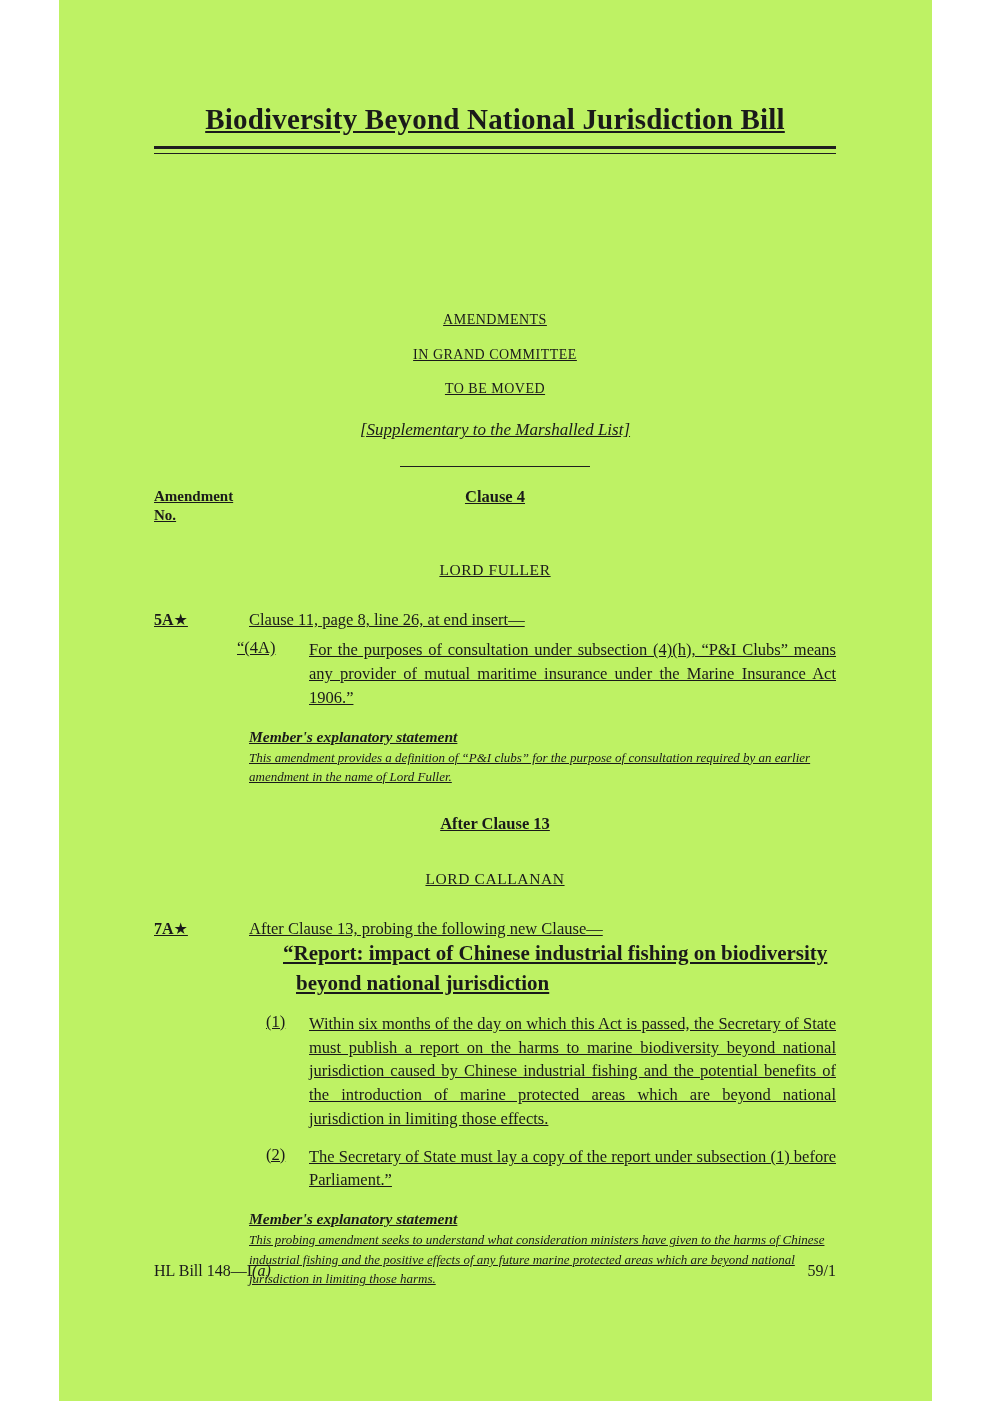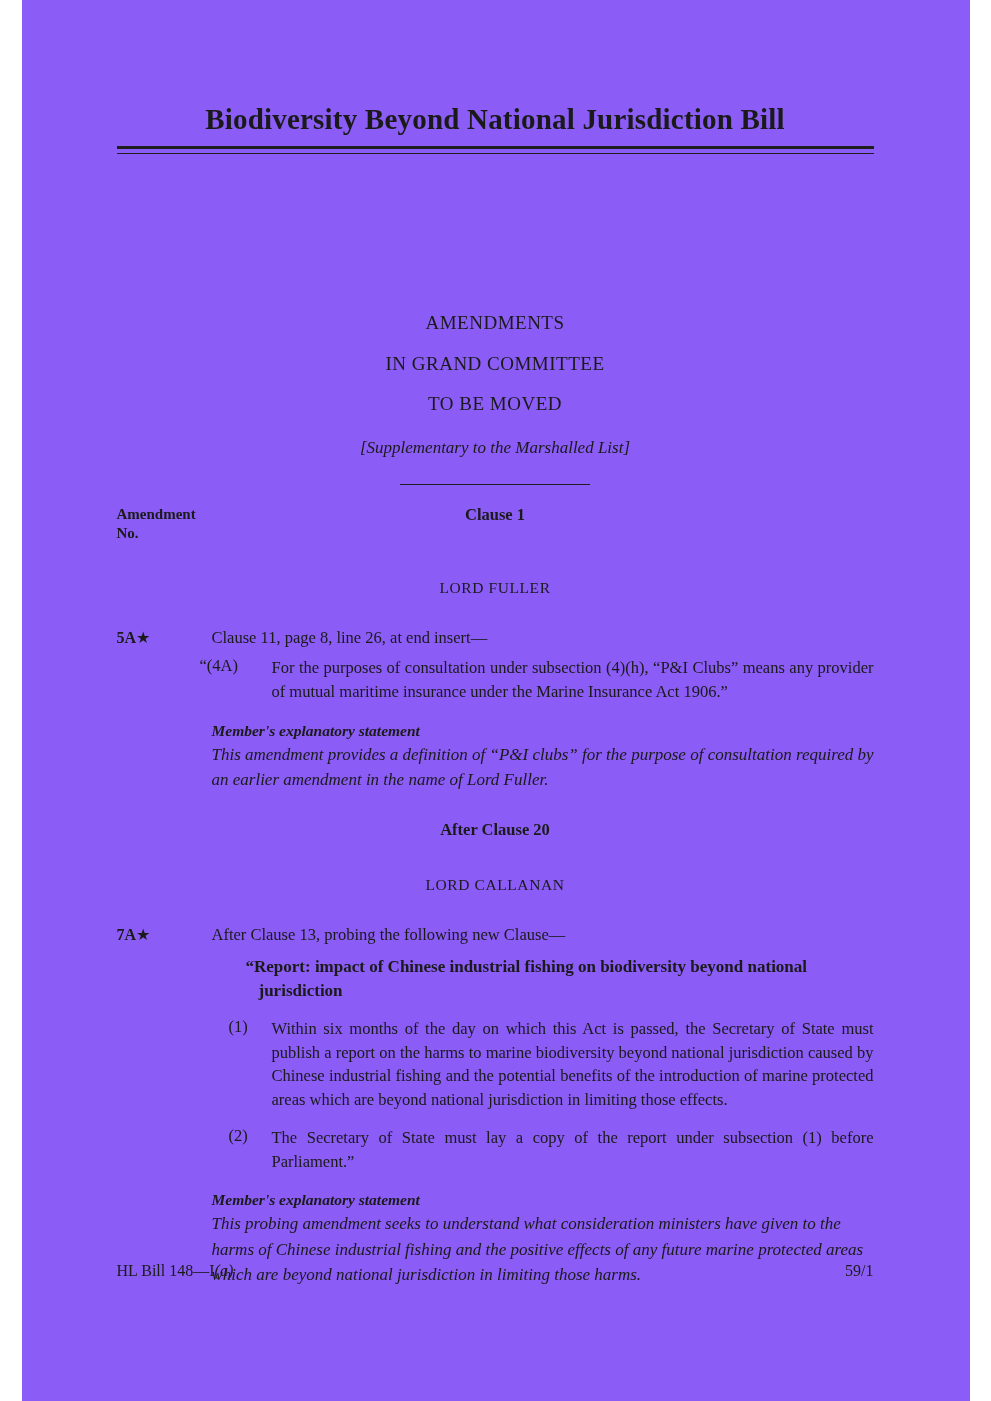--- a/index.html
+++ b/index.html
@@ -1,44 +1,45 @@
 <!DOCTYPE html>
 <html><head>
 <meta charset="utf-8">
 <style>
   html, body { margin: 0; padding: 0; background: #ffffff; }
   .page {
     position: relative;
-    width: 948px;
+    width: 873px;
     height: 1401px;
     margin: 0 auto;
-    background: #8b5cf6;
+    background: #bef264;
     color: #1a1a1a;
     font-family: "Liberation Serif", "DejaVu Serif", serif;
     overflow: hidden;
+    text-decoration: underline;
   }
   .content { padding: 0 96px 0 95px; }
 
   .doc-title {
     margin-top: 102px;
     text-align: center;
     font-size: 29px;
     font-weight: bold;
     letter-spacing: 0.2px;
     line-height: 1.2;
   }
   .double-rule {
     margin-top: 9px;
     border-top: 3px solid #1f1f1f;
     border-bottom: 1px solid #1f1f1f;
     height: 4px;
   }
 
   .heading-block { margin-top: 158px; text-align: center; }
-  .heading-line { font-size: 19px; letter-spacing: 0.5px; margin-bottom: 18px; line-height: 1.2; }
+  .heading-line { font-size: 14px; letter-spacing: 0.5px; margin-bottom: 18px; line-height: 1.2; }
   .subtitle { margin-top: 22px; text-align: center; font-style: italic; font-size: 17px; }
 
   .short-rule {
     margin: 26px auto 0 auto;
     width: 190px;
     border-top: 1px solid #1f1f1f;
     height: 0;
   }
 
   .clause-head-row {
@@ -56,29 +57,28 @@
   .amd-row { margin-top: 31px; display: grid; grid-template-columns: 95px 1fr; }
   .amd-num { font-size: 16px; font-weight: bold; font-family: "Liberation Serif", "DejaVu Sans", serif; }
   .amd-instruction { font-size: 16.5px; }
 
   .inserted-block { margin-top: 8px; margin-left: 83px; display: flex; }
   .inserted-label { width: 72px; flex: 0 0 72px; font-size: 16.5px; }
   .inserted-text { flex: 1; font-size: 16.5px; line-height: 1.44; text-align: justify; }
 
   .explanatory { margin-top: 18px; margin-left: 95px; }
   .explanatory-heading { font-size: 15.5px; font-weight: bold; font-style: italic; margin-bottom: 2px; }
-  .explanatory-text { font-size: 17px; font-style: italic; line-height: 1.5; }
+  .explanatory-text { font-size: 13px; font-style: italic; line-height: 1.5; }
 
   .section-heading { margin-top: 27px; text-align: center; font-size: 16.5px; font-weight: bold; }
 
   .new-clause-title {
-    margin-top: 10px;
     margin-left: 142px;
     text-indent: -13px;
-    font-size: 17px;
+    font-size: 21px;
     font-weight: bold;
     line-height: 1.4;
   }
   .clause-item { margin-top: 14px; margin-left: 112px; display: flex; }
   .clause-num { width: 43px; flex: 0 0 43px; font-size: 16.5px; }
   .clause-text { flex: 1; font-size: 16.5px; line-height: 1.44; text-align: justify; }
 
   .footer {
     position: absolute;
     left: 95px;
@@ -107,42 +107,42 @@
       <div class="subtitle">[Supplementary to the Marshalled List]</div>
     </div>
 
     <div class="short-rule"></div>
 
     <div class="clause-head-row">
       <div class="amd-no-label">
         <div>Amendment</div>
         <div>No.</div>
       </div>
-      <div class="section-heading-inline">Clause 1</div>
+      <div class="section-heading-inline">Clause 4</div>
       <div></div>
     </div>
 
     <div class="mover">LORD FULLER</div>
 
     <div class="amd-row">
       <div class="amd-num">5A★</div>
       <div class="amd-instruction">Clause 11, page 8, line 26, at end insert—</div>
     </div>
 
     <div class="inserted-block">
       <div class="inserted-label">“(4A)</div>
       <div class="inserted-text">For the purposes of consultation under subsection (4)(h), “P&amp;I Clubs” means any provider of mutual maritime insurance under the Marine Insurance Act 1906.”</div>
     </div>
 
     <div class="explanatory">
       <div class="explanatory-heading">Member's explanatory statement</div>
       <div class="explanatory-text">This amendment provides a definition of “P&amp;I clubs” for the purpose of consultation required by an earlier amendment in the name of Lord Fuller.</div>
     </div>
 
-    <div class="section-heading">After Clause 20</div>
+    <div class="section-heading">After Clause 13</div>
 
     <div class="mover">LORD CALLANAN</div>
 
     <div class="amd-row">
       <div class="amd-num">7A★</div>
       <div class="amd-instruction">After Clause 13, probing the following new Clause—</div>
     </div>
 
     <div class="new-clause-title">“Report: impact of Chinese industrial fishing on biodiversity beyond national jurisdiction</div>
 

